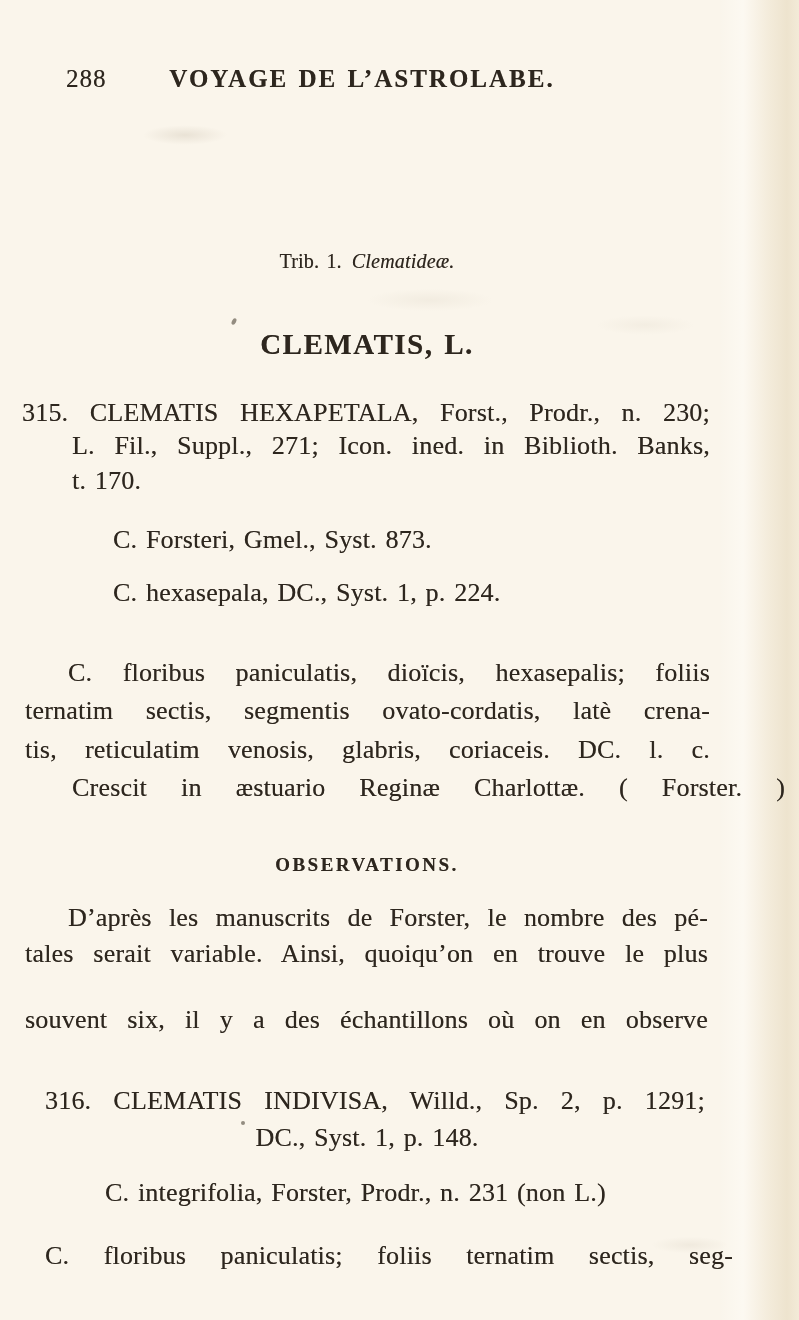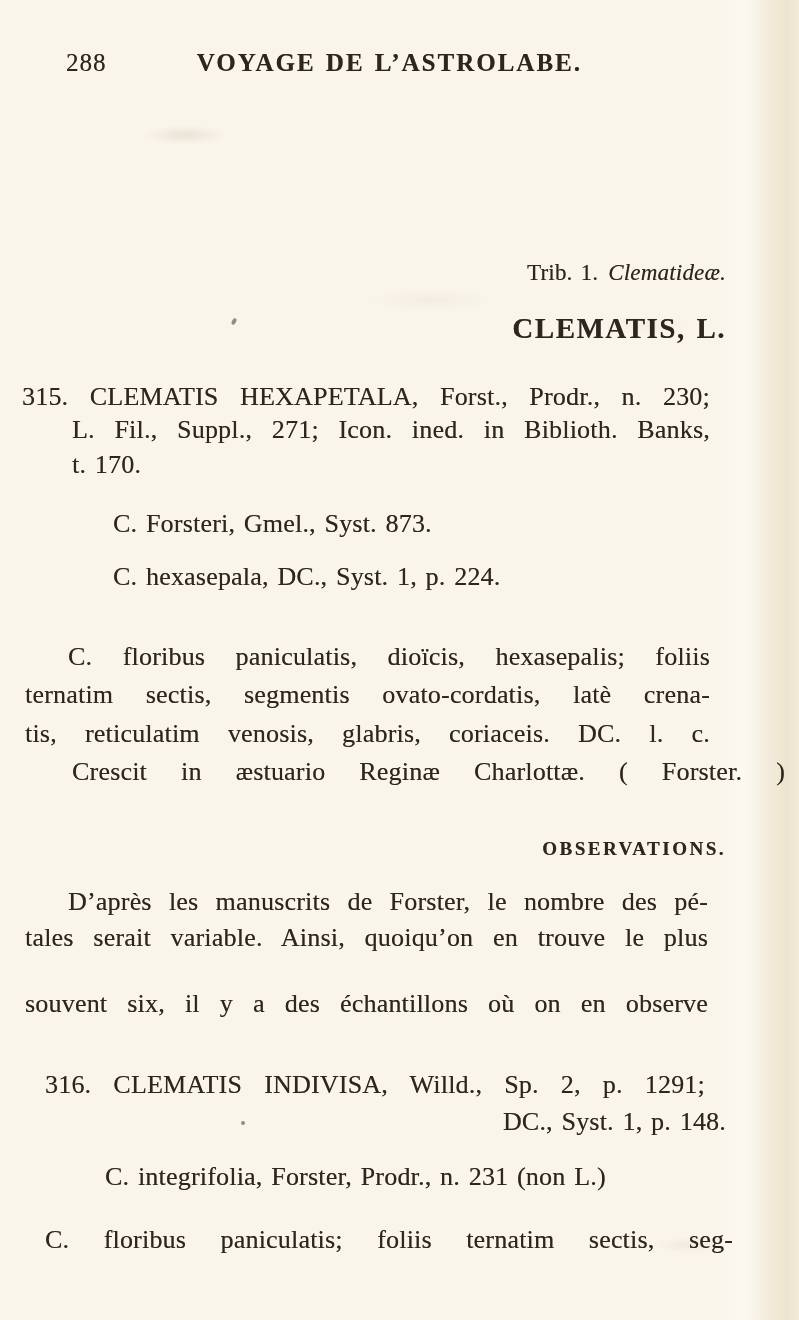--- a/index.html
+++ b/index.html
@@ -29,33 +29,34 @@
       radial-gradient(55px 12px at 690px 1245px, rgba(195,183,163,0.18), transparent 70%),
       var(--paper);
   }
   .txt {
     position:absolute;
     font-size:26px;
     line-height:34px;
     letter-spacing:0.2px;
     word-spacing:2px;
     text-shadow:0.2px 0.2px 0.4px rgba(45,38,30,0.55);
+    margin-top:16px;
   }
   .just { text-align:justify; text-align-last:justify; }
-  .center { text-align:right; }
+  .center { text-align:center; }
   .indent { text-indent:43px; }
   .indent-sm { text-indent:20px; }
 
   .pagenum   { left:66px; top:46px; font-size:25px; letter-spacing:1px; }
   .runtitle  { left:142px; top:46px; width:440px; font-weight:bold; font-size:25px; letter-spacing:2px; }
 
   .family    { left:8px; top:158px; width:718px; font-size:52px; line-height:60px; font-weight:bold; }
   .family-inner { display:inline-block; transform:scaleX(0.8); transform-origin:center; letter-spacing:1px; }
 
-  .tribe     { left:8px; top:256px; width:718px; font-size:23px; }
+  .tribe     { left:8px; top:228px; width:718px; font-size:20px; }
   .tribe-name{ font-style:italic; margin-left:10px; }
 
   .genus     { left:8px; top:311px; width:718px; font-size:29px; font-weight:bold; letter-spacing:1.5px; }
 
   .s315-h1   { left:22px;  top:380px; width:688px; }
   .s315-h2   { left:72px;  top:413px; width:638px; }
   .s315-h3   { left:72px;  top:448px; }
 
   .s315-syn1 { left:113px; top:507px; }
   .s315-syn2 { left:113px; top:560px; }

